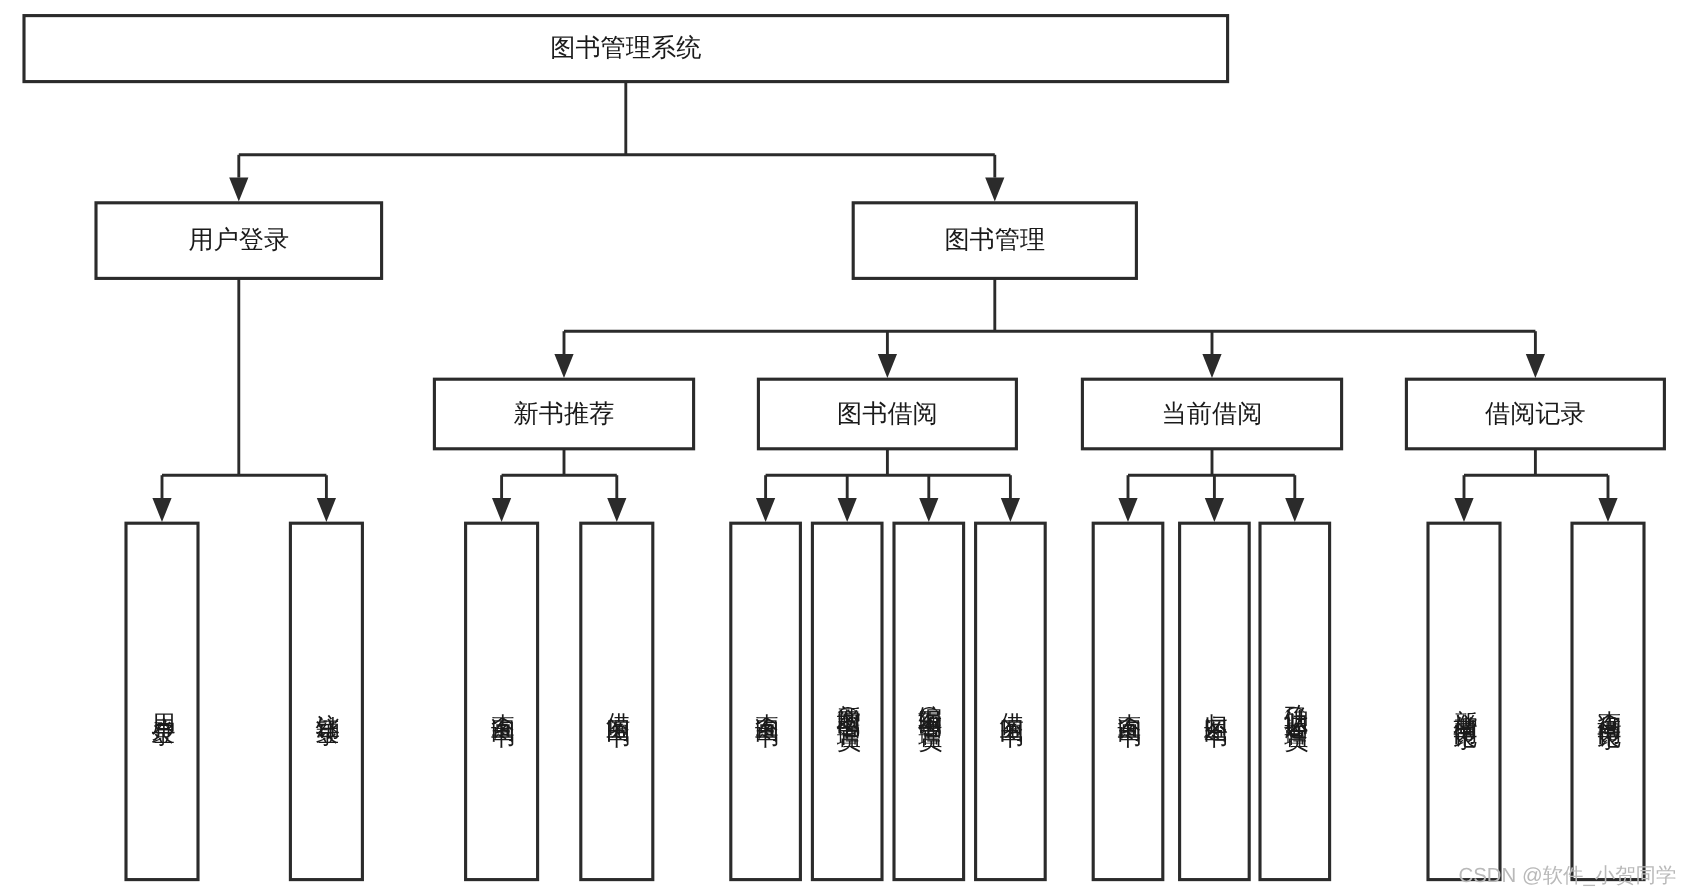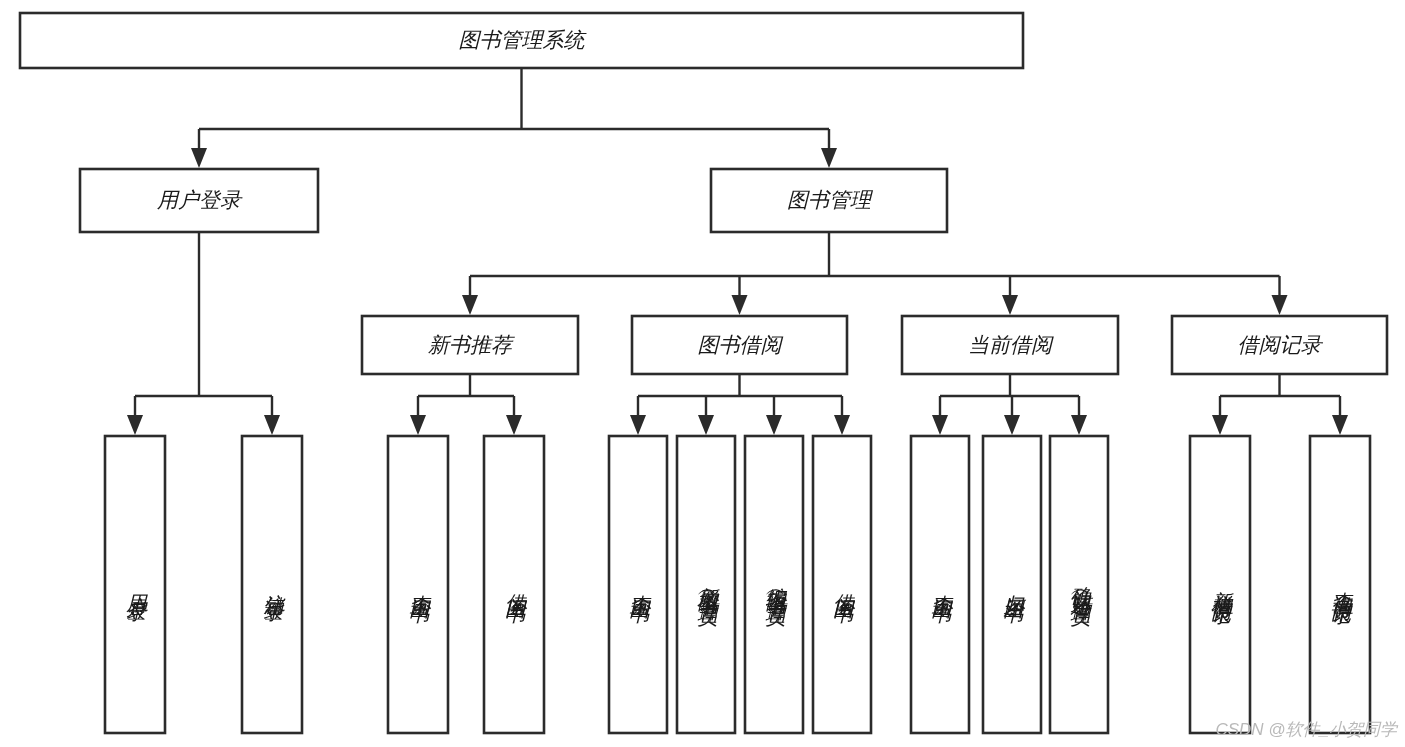--- a/index.html
+++ b/index.html
@@ -1,20 +1,20 @@
 <!DOCTYPE html>
 <html><head>
 <meta charset="utf-8">
 <style>
   html,body{margin:0;padding:0;background:#ffffff;}
   body{
     font-family:"Liberation Sans","DejaVu Sans",sans-serif;
     width:1405px;height:747px;overflow:hidden;position:relative;
   }
-  #diagram-root{position:relative;width:1405px;height:747px;font-style:italic;}
+  #diagram-root{position:relative;width:1405px;height:747px;}
   svg#tree-svg{position:absolute;left:0;top:0;width:1405px;height:747px;}
   .node-box{
     fill:#ffffff;stroke:#2b2b2b;stroke-width:2.6;
   }
   .node-label{
     fill:#1a1a1a;
     font-family:"Liberation Sans","DejaVu Sans",sans-serif;
     text-anchor:middle;
     dominant-baseline:middle;
   }

